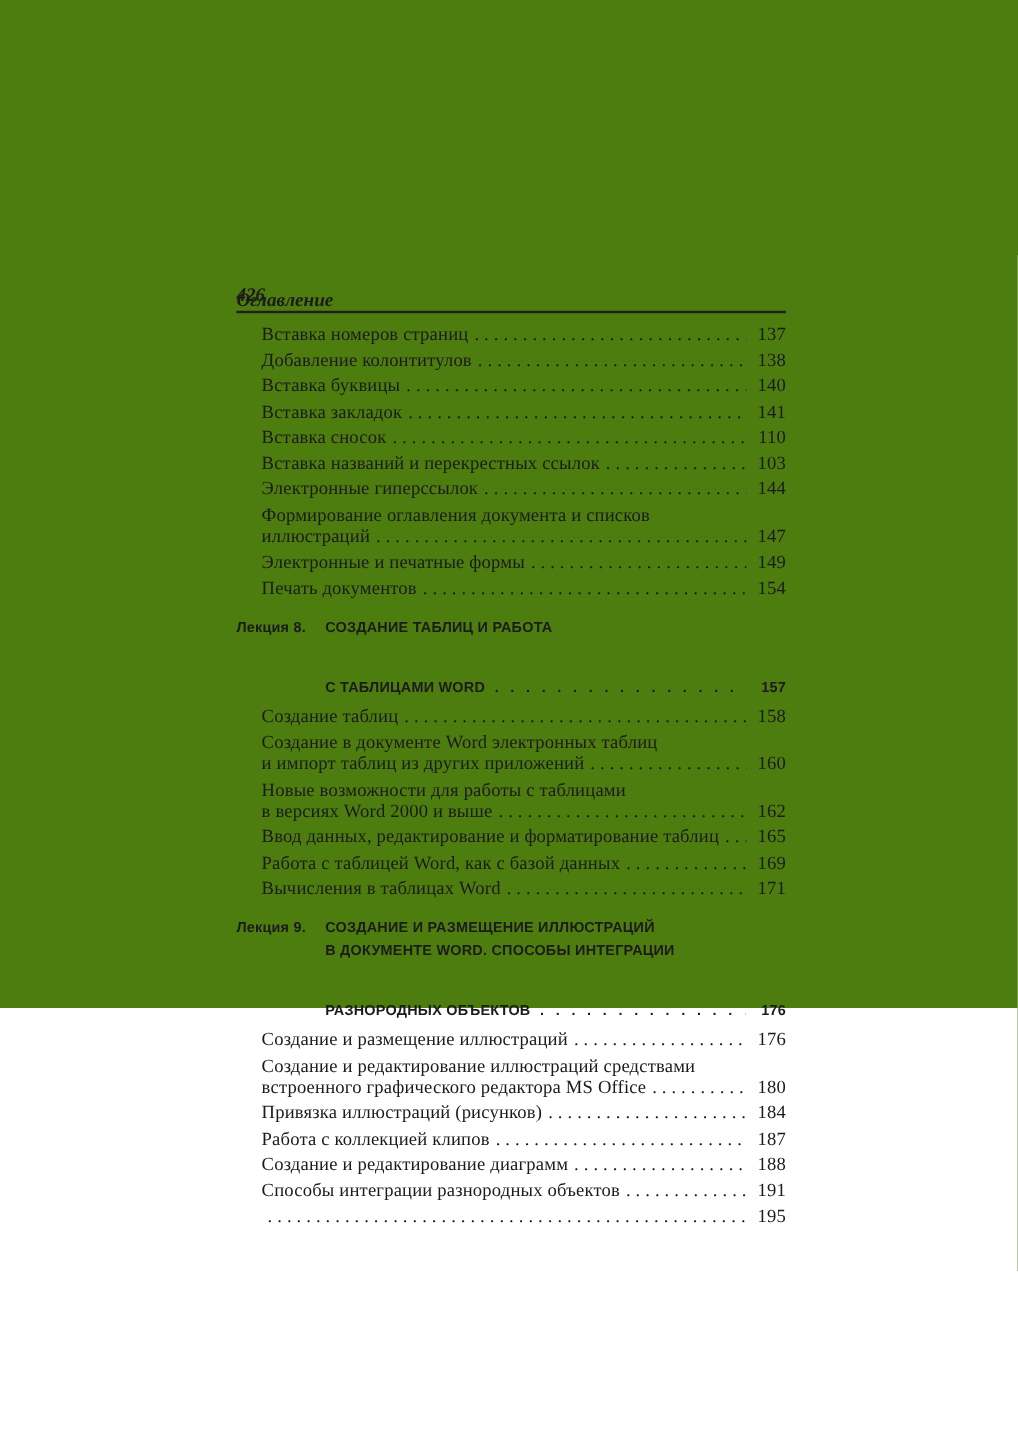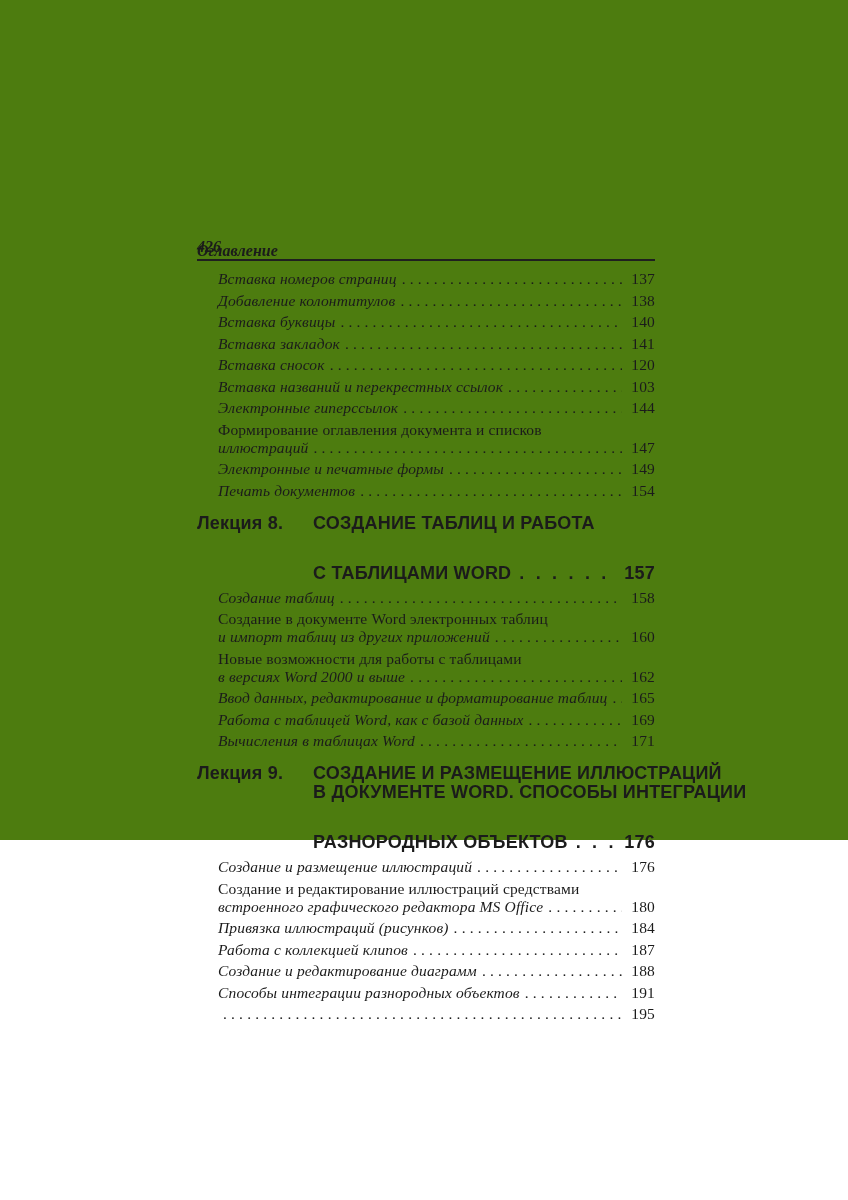--- a/index.html
+++ b/index.html
@@ -32,21 +32,21 @@
     font-style: italic;
   }
   .running-head .pagenum { position: absolute; left: 0; top: 0; }
   .running-head .rtitle  { position: absolute; left: 0; right: 0; top: 4px; text-align: left; font-style: italic; }
 
   
   .toc { margin-top: 9px; font-size: 15.5px; line-height: 18px; letter-spacing: 0.15px; }
 
   .entry { margin: 0 0 3.5px 21px; }
   .entry .row { display: flex; align-items: baseline; }
-  .entry .t { flex: 0 0 auto; white-space: nowrap; font-style: italic; }
+  .entry .t { flex: 0 0 auto; white-space: nowrap; }
   .wrap-line { white-space: nowrap; }
 
   .leader {
     flex: 1 1 10px;
     min-width: 8px;
     overflow: hidden;
     white-space: nowrap;
     text-align: right;
     margin: 0 7px 0 5px;
   }
@@ -54,24 +54,23 @@
     content: ". . . . . . . . . . . . . . . . . . . . . . . . . . . . . . . . . . . . . . . . . . . . . . . . . . . . . . . . . . . .";
   }
   .pg { flex: 0 0 auto; min-width: 26px; text-align: right; white-space: nowrap; }
 
   
   .lecture {
     display: flex;
     margin: 14px 0 6px 0;
     font-family: "Liberation Sans", sans-serif;
     font-weight: bold;
-    font-size: 18px;
+    font-size: 12px;
     line-height: 19px;
     letter-spacing: 0.2px;
-    gap: 30px;
   }
   .lecture .lbl { flex: 0 0 74px; white-space: nowrap; }
   .lecture .ltitle { flex: 1 1 auto; min-width: 0; }
   .lecture .row { display: flex; align-items: baseline; margin-top: 31px; }
   .lecture .t { flex: 0 0 auto; white-space: nowrap; }
   .lecture .leader { margin: 0 8px 0 8px; word-spacing: 6px; }
   .lecture .leader::after {
     content: ". . . . . . . . . . . . . . . . . . . . . . . . . . . . . . . . . . . . . . . .";
   }
   .lecture .pg { min-width: 26px; }
@@ -113,21 +112,21 @@
           <div class="row">
             <span class="t">Вставка закладок</span>
             <span class="leader"></span>
             <span class="pg">141</span>
           </div>
         </div>
         <div class="entry">
           <div class="row">
             <span class="t">Вставка сносок</span>
             <span class="leader"></span>
-            <span class="pg">120</span>
+            <span class="pg">110</span>
           </div>
         </div>
         <div class="entry">
           <div class="row">
             <span class="t">Вставка названий и перекрестных ссылок</span>
             <span class="leader"></span>
             <span class="pg">103</span>
           </div>
         </div>
         <div class="entry">

